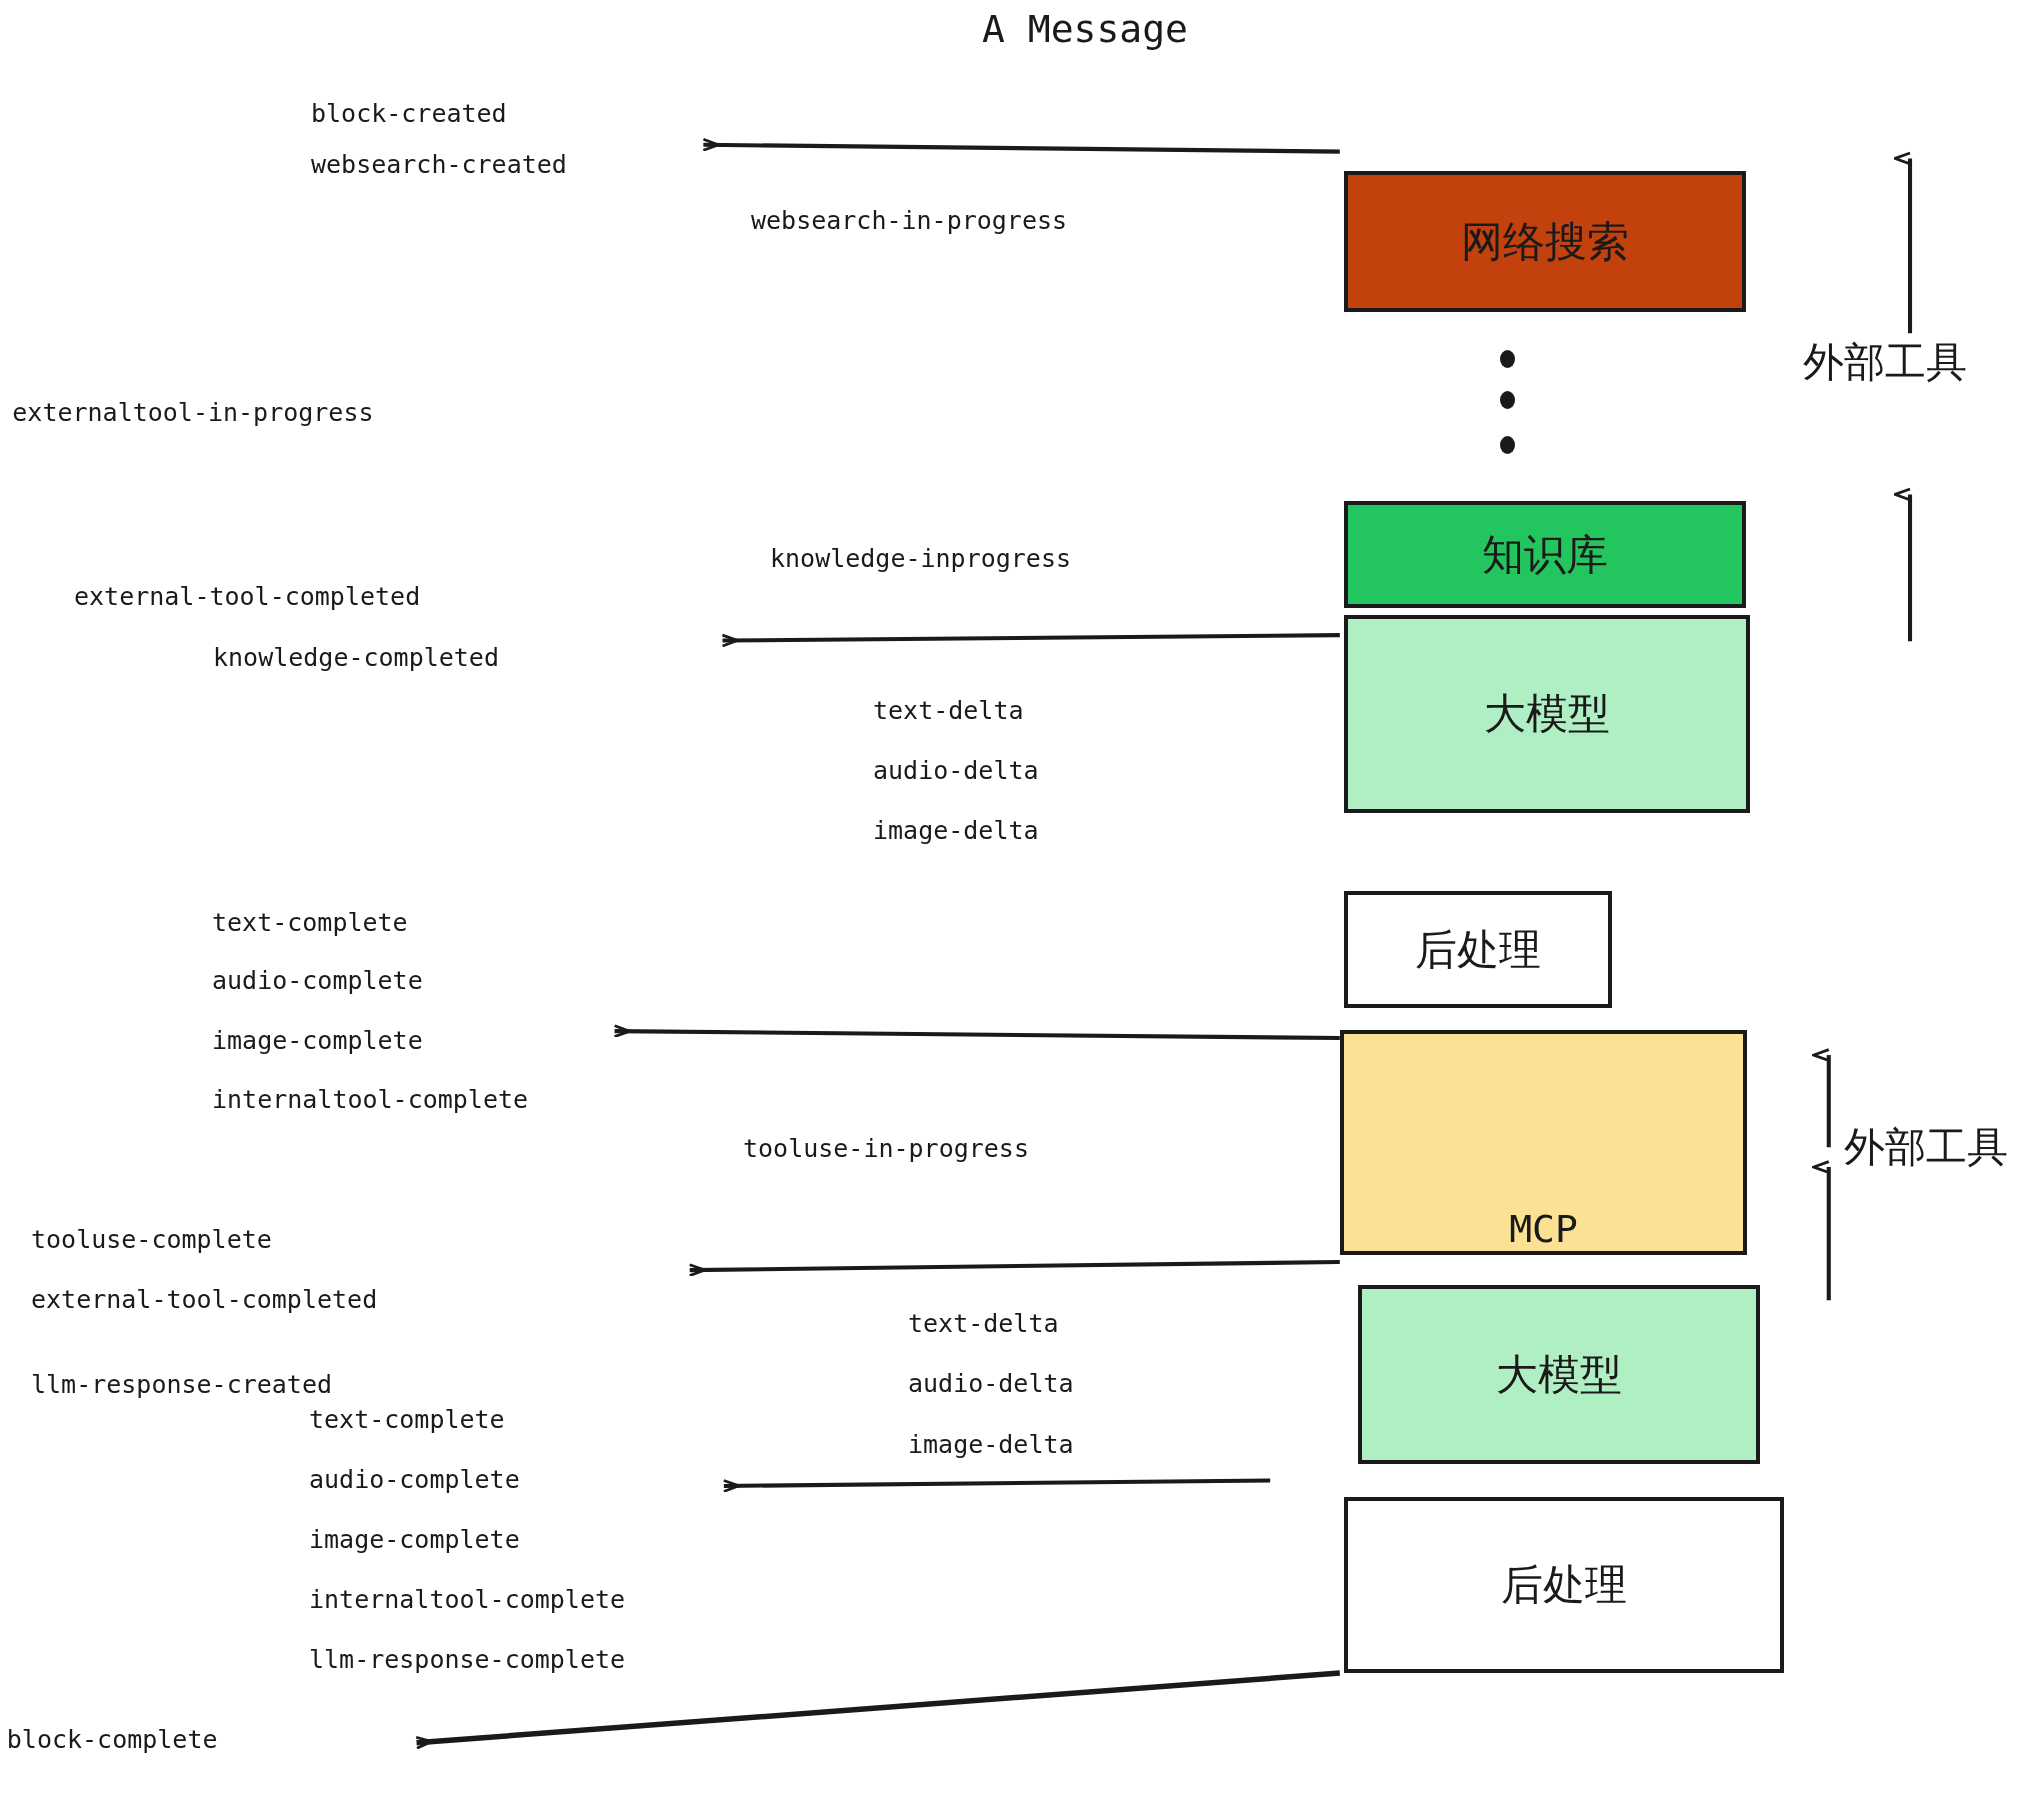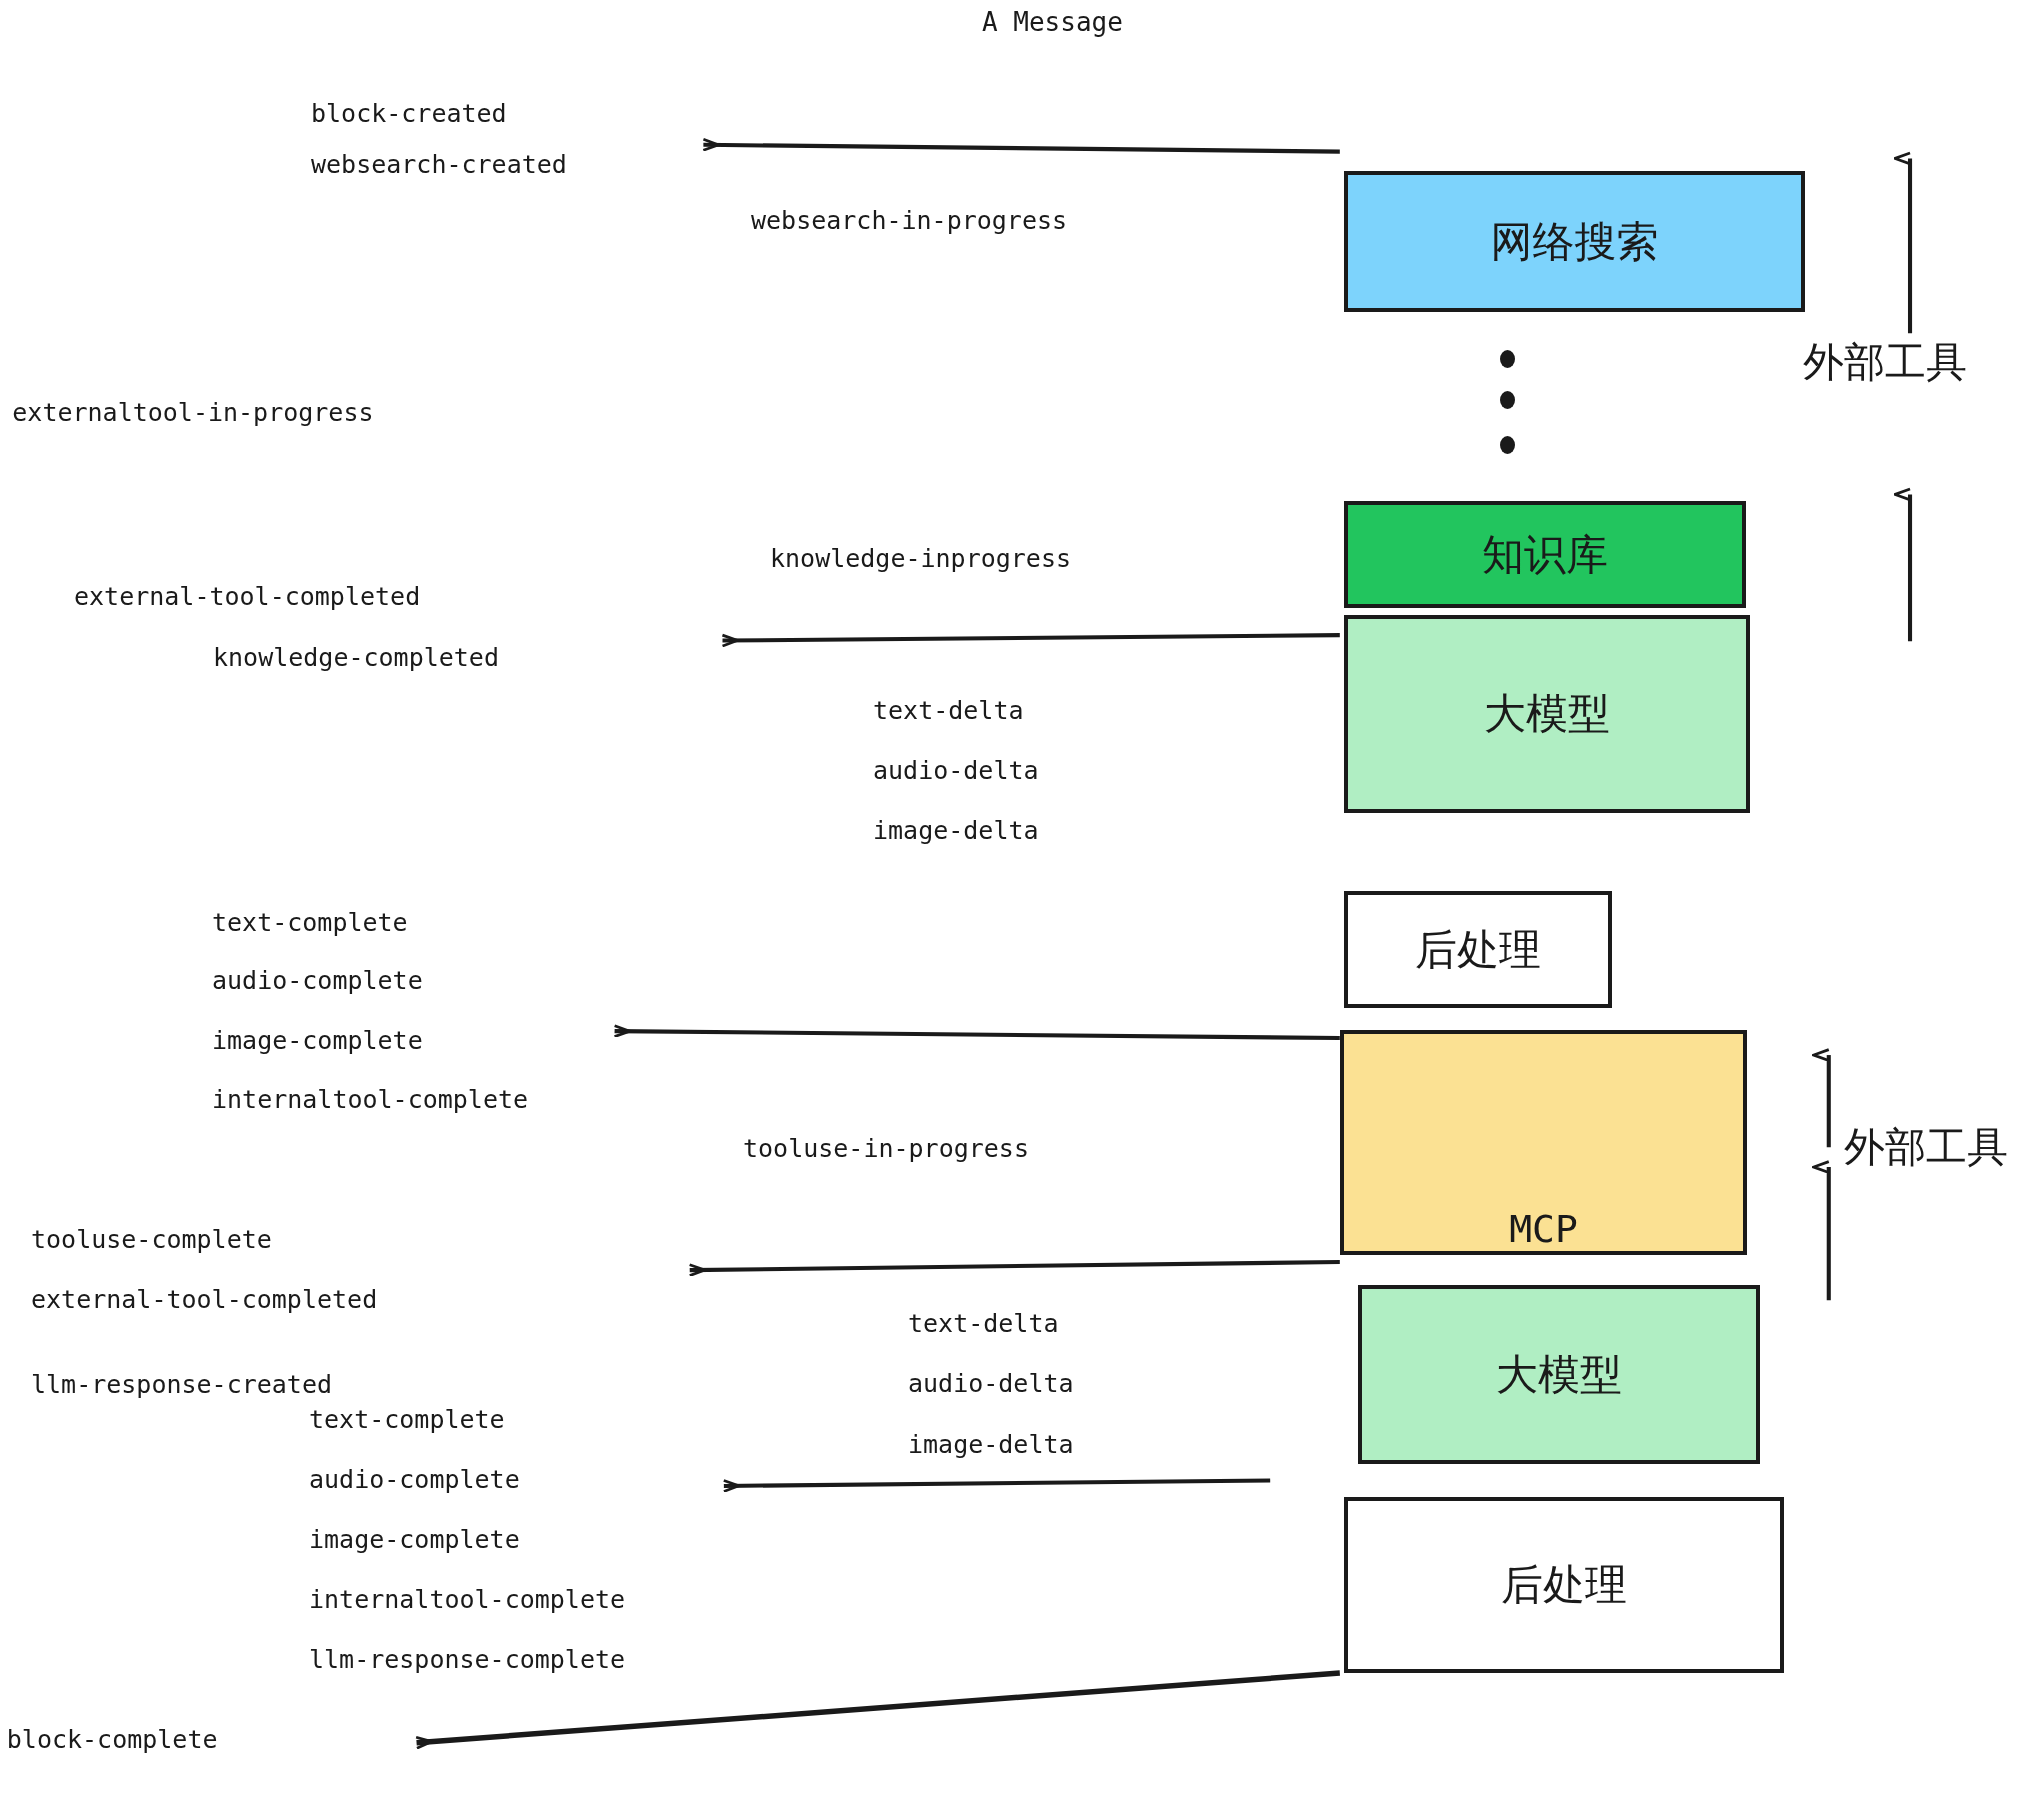--- a/index.html
+++ b/index.html
@@ -27,21 +27,21 @@
     font-family: "DejaVu Sans Mono", monospace;
     font-size: 25px;
     line-height: 1.0;
     color: #1a1a1a;
     white-space: pre;
     letter-spacing: 0px;
   }
   .title {
     position: absolute;
     font-family: "DejaVu Sans Mono", monospace;
-    font-size: 26px;
+    font-size: 38px;
     color: #1a1a1a;
     white-space: pre;
   }
   .node {
     position: absolute;
     box-sizing: border-box;
     border: 4.1px solid #1a1a1a;
     display: flex;
     align-items: center;
     justify-content: center;
@@ -101,21 +101,21 @@
 
     <line x1="2797" y1="725" x2="2797" y2="940" stroke="#1a1a1a" stroke-width="6" marker-end="url(#aheadv)" transform="rotate(180 2797 832)"></line>
 
     <line x1="2678" y1="1680" x2="2678" y2="1545" stroke="#1a1a1a" stroke-width="6" marker-end="url(#aheadv)"></line>
 
     <line x1="2678" y1="1710" x2="2678" y2="1905" stroke="#1a1a1a" stroke-width="6" marker-end="url(#aheadv)" transform="rotate(180 2678 1807)"></line>
   </svg>
 
   <div class="title" style="left:982px; top:6.8px;">A Message</div>
 
-  <div class="node" style="left:1344px; top:171px; width:461px; height:141px; background:#7dd3fc;">
+  <div class="node" style="left:1344px; top:171px; width:402px; height:141px; background:#c2410c;">
     <span>网络搜索</span>
   </div>
 
   <div class="dot" style="left:1500px; top:350px;"></div>
   <div class="dot" style="left:1500px; top:391px;"></div>
   <div class="dot" style="left:1500px; top:436px;"></div>
 
   <div class="node" style="left:1344px; top:501px; width:402px; height:107px; background:#22c55e;">
     <span>知识库</span>
   </div>

